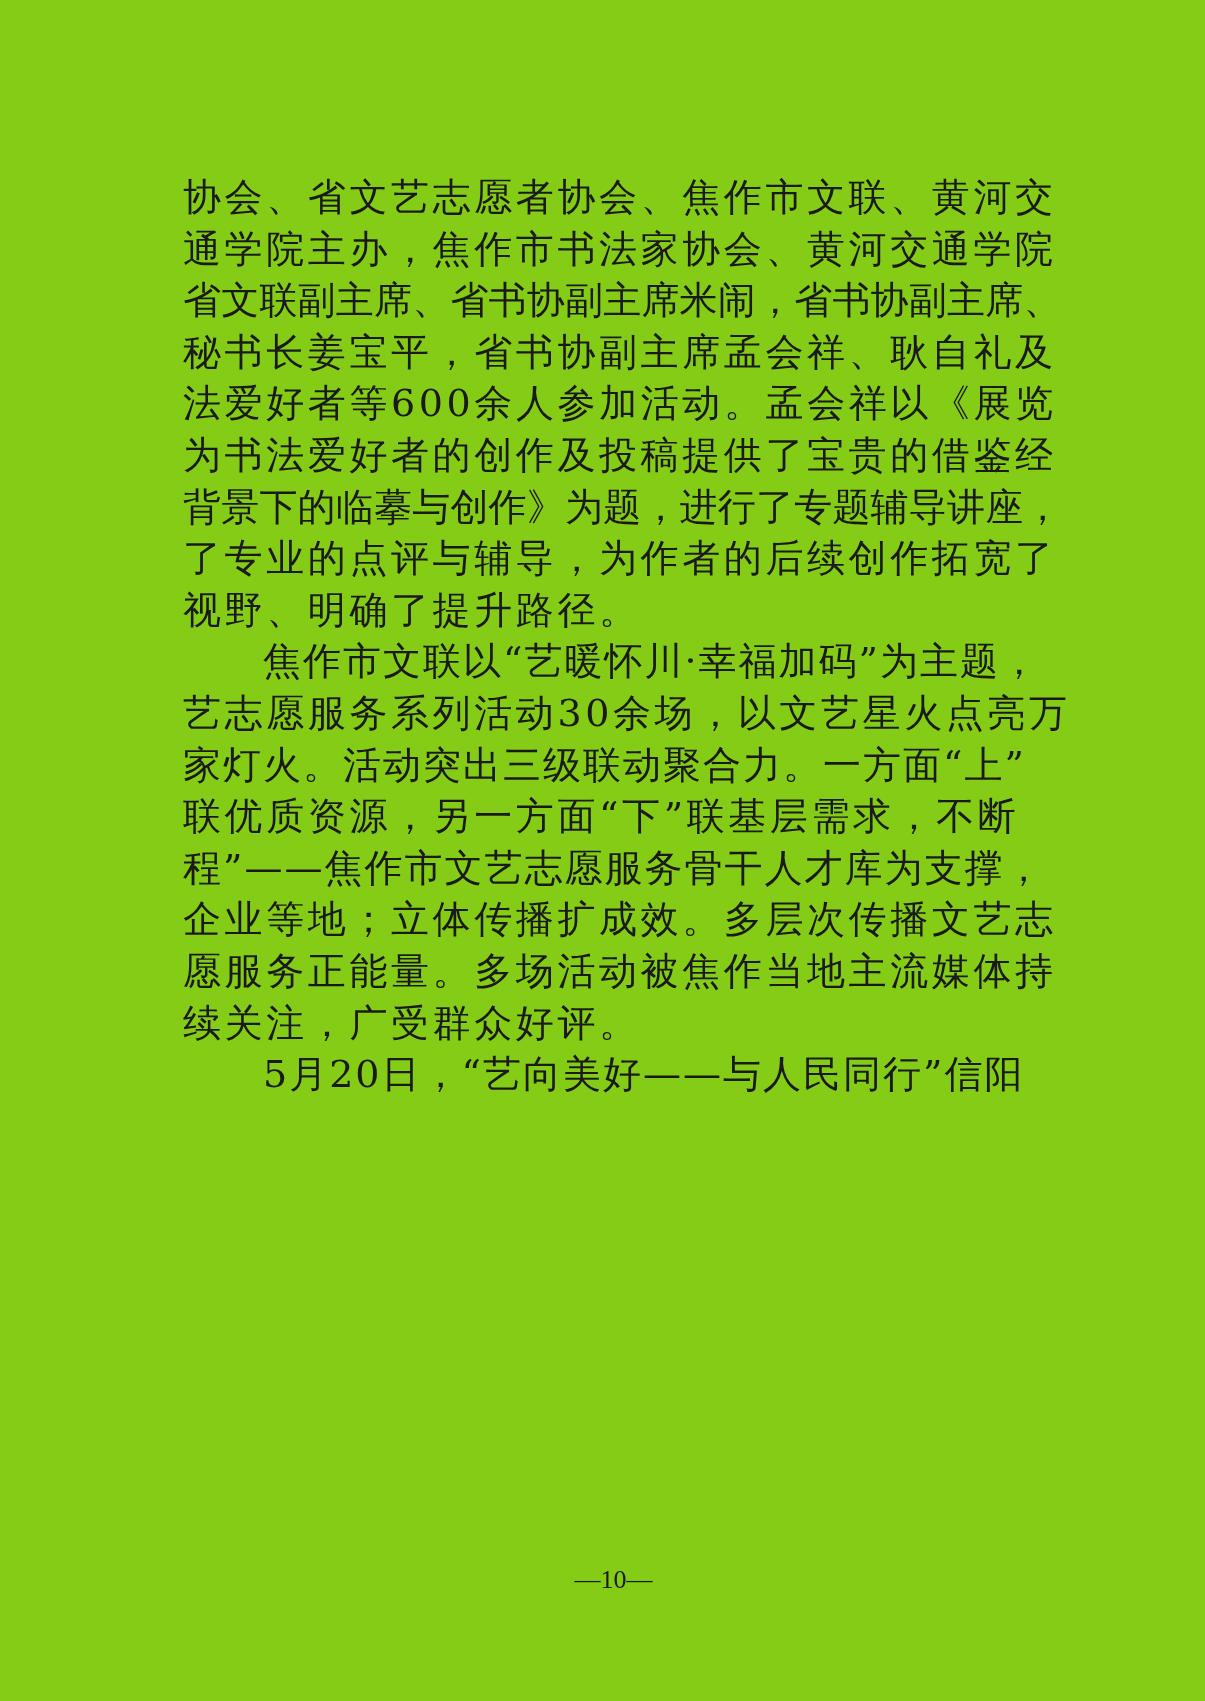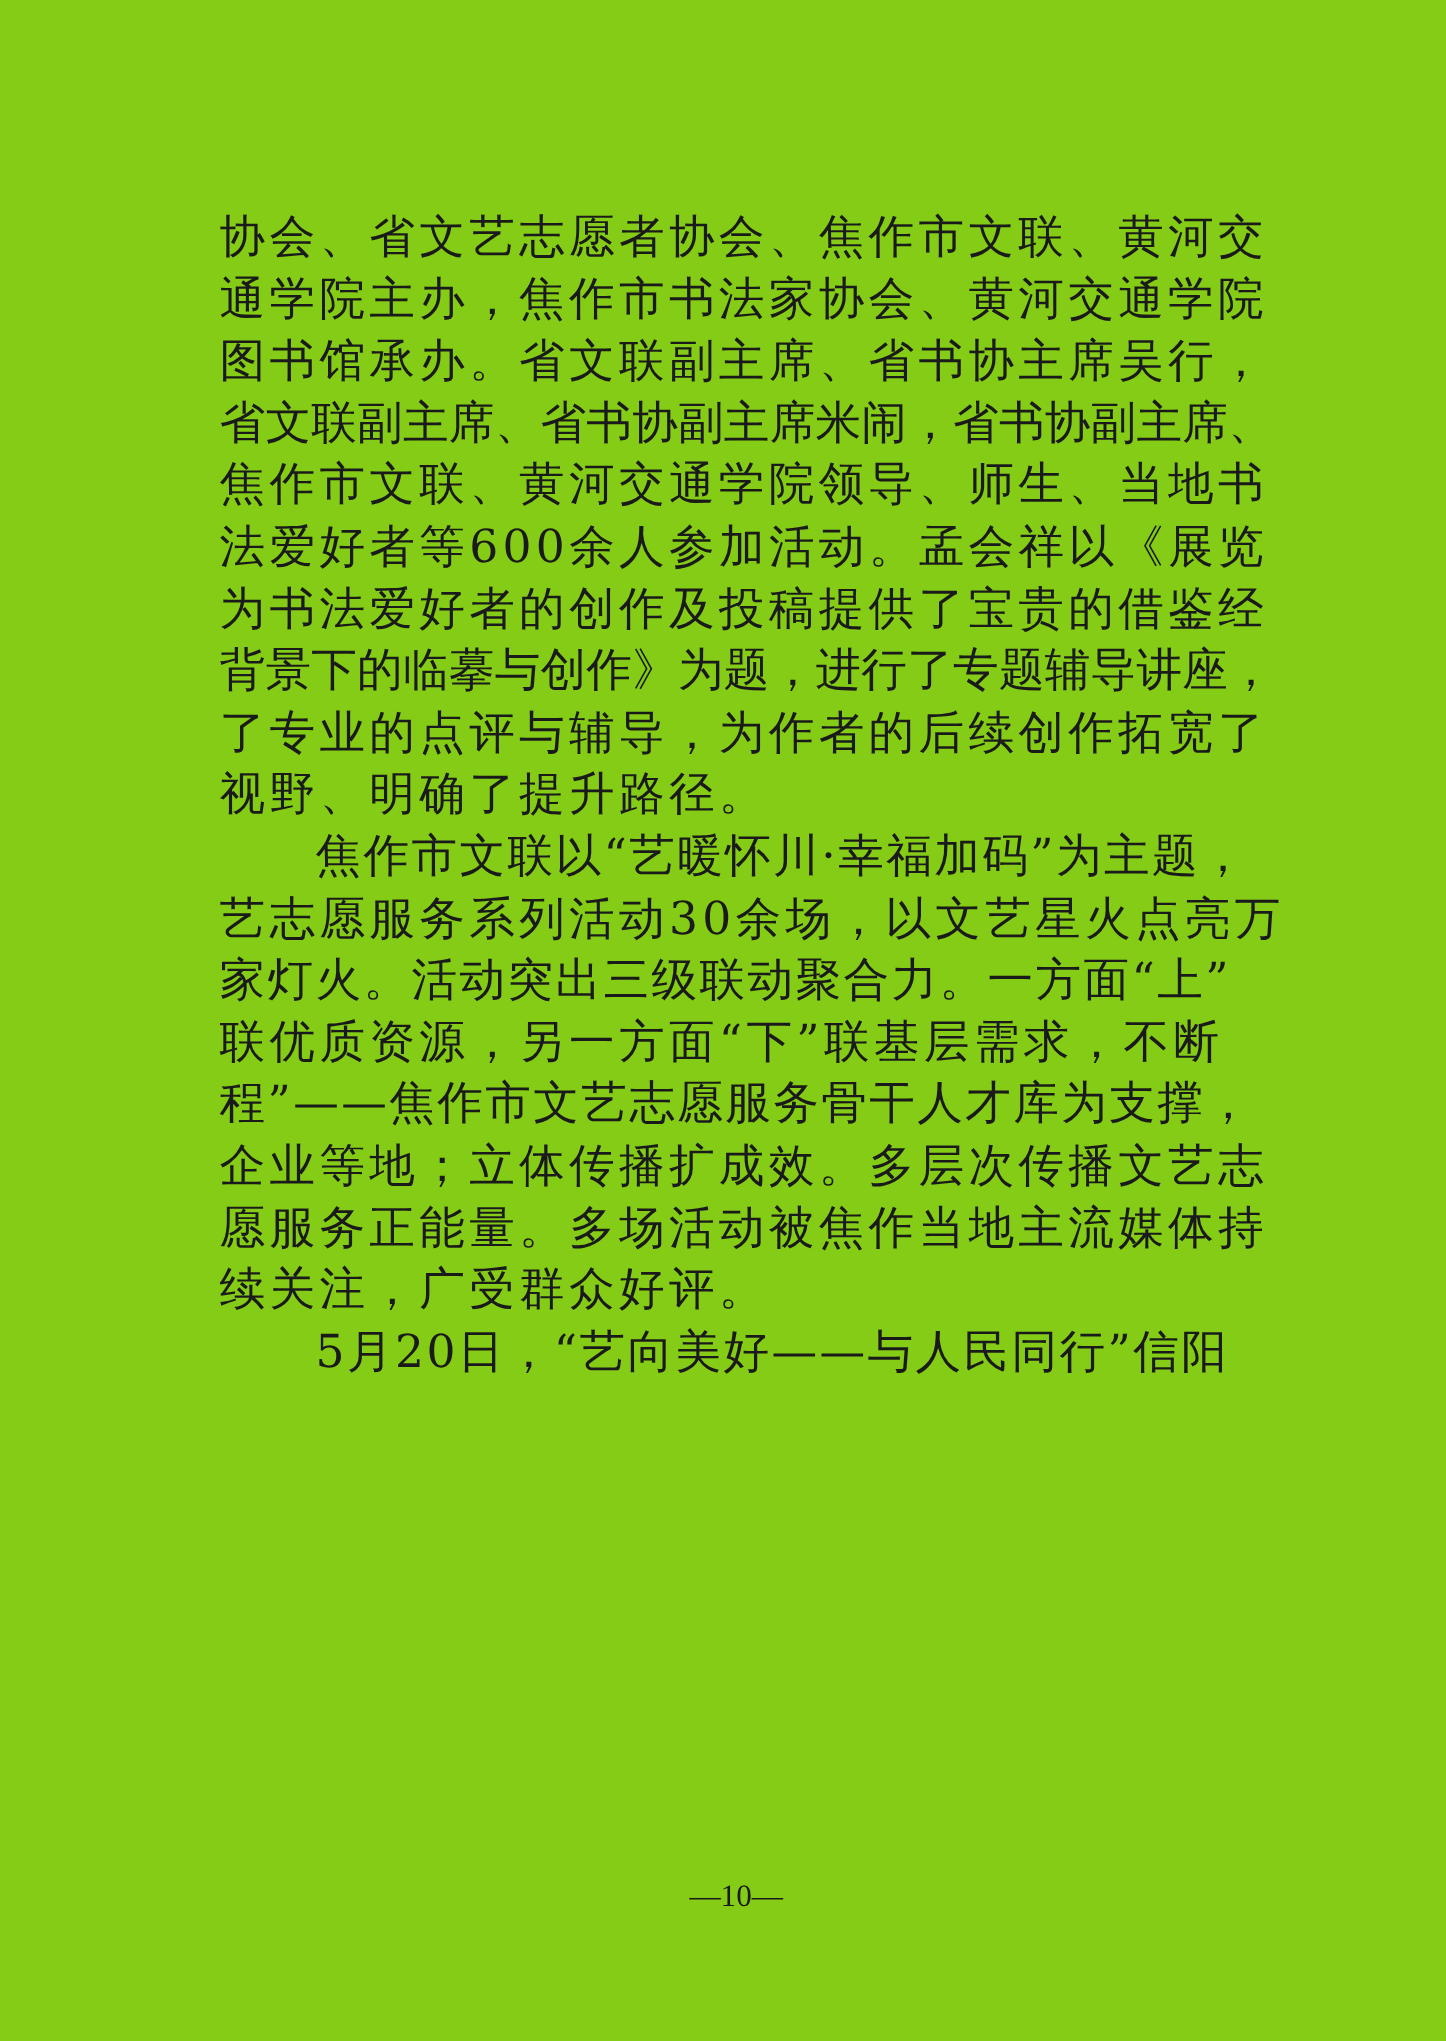--- a/index.html
+++ b/index.html
@@ -53,23 +53,22 @@
     }
   </style>
 </head>
 <body>
 
 <div class="page">
   <div class="body-text">
 
     <div class="line">协会、省文艺志愿者协会、焦作市文联、黄河交</div>
     <div class="line">通学院主办，焦作市书法家协会、黄河交通学院</div>
-    <div class="line">图书馆承办。省文联副主席、省书协主席吴行，</div>
     <div class="line tight">省文联副主席、省书协副主席米闹，省书协副主席、</div>
-    <div class="line">焦作市文联、黄河交通学院领导、师生、当地书</div>
+    <div class="line">秘书长姜宝平，省书协副主席孟会祥、耿自礼及</div>
     <div class="line">法爱好者等600余人参加活动。孟会祥以《展览</div>
     <div class="line">为书法爱好者的创作及投稿提供了宝贵的借鉴经</div>
     <div class="line tight">背景下的临摹与创作》为题，进行了专题辅导讲座，</div>
     <div class="line">了专业的点评与辅导，为作者的后续创作拓宽了</div>
     <div class="line">视野、明确了提升路径。</div>
 
     <div class="line indent mid">焦作市文联以“艺暖怀川·幸福加码”为主题，</div>
     <div class="line">艺志愿服务系列活动30余场，以文艺星火点亮万</div>
     <div class="line mid">家灯火。活动突出三级联动聚合力。一方面“上”</div>
     <div class="line">联优质资源，另一方面“下”联基层需求，不断</div>

